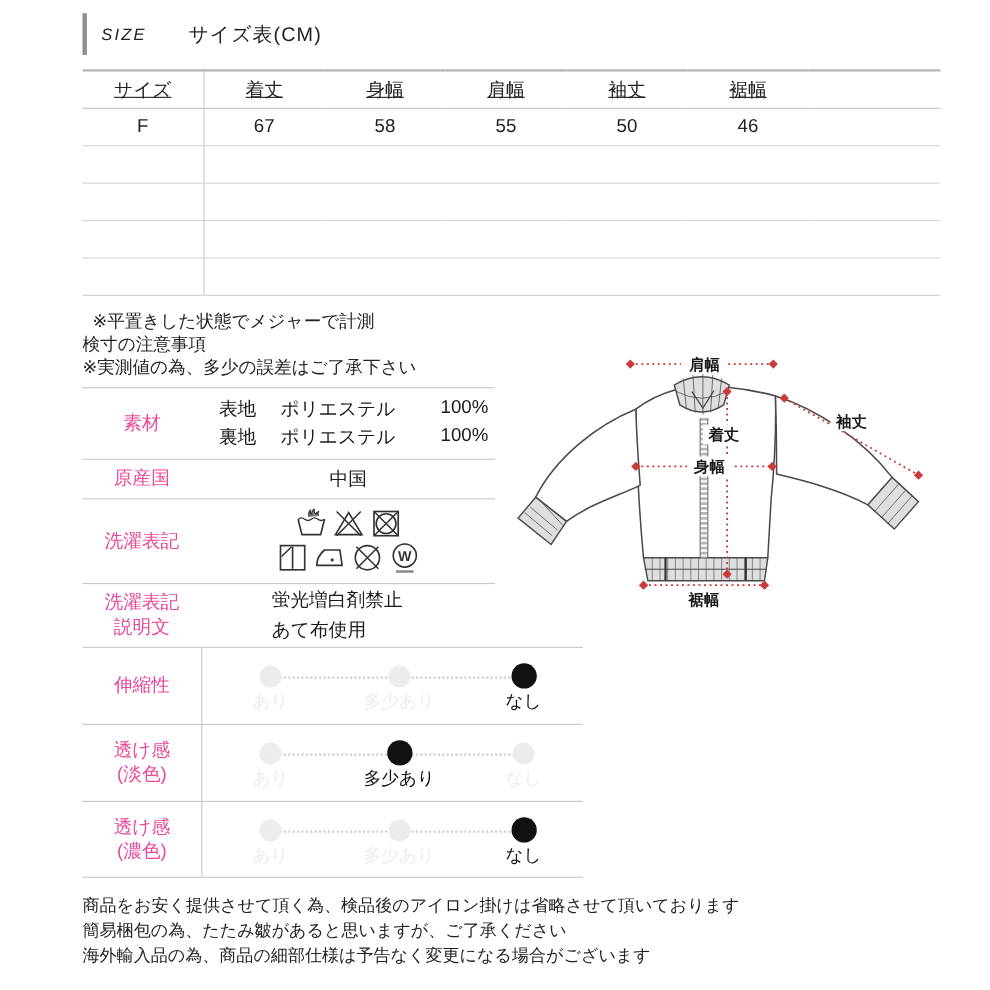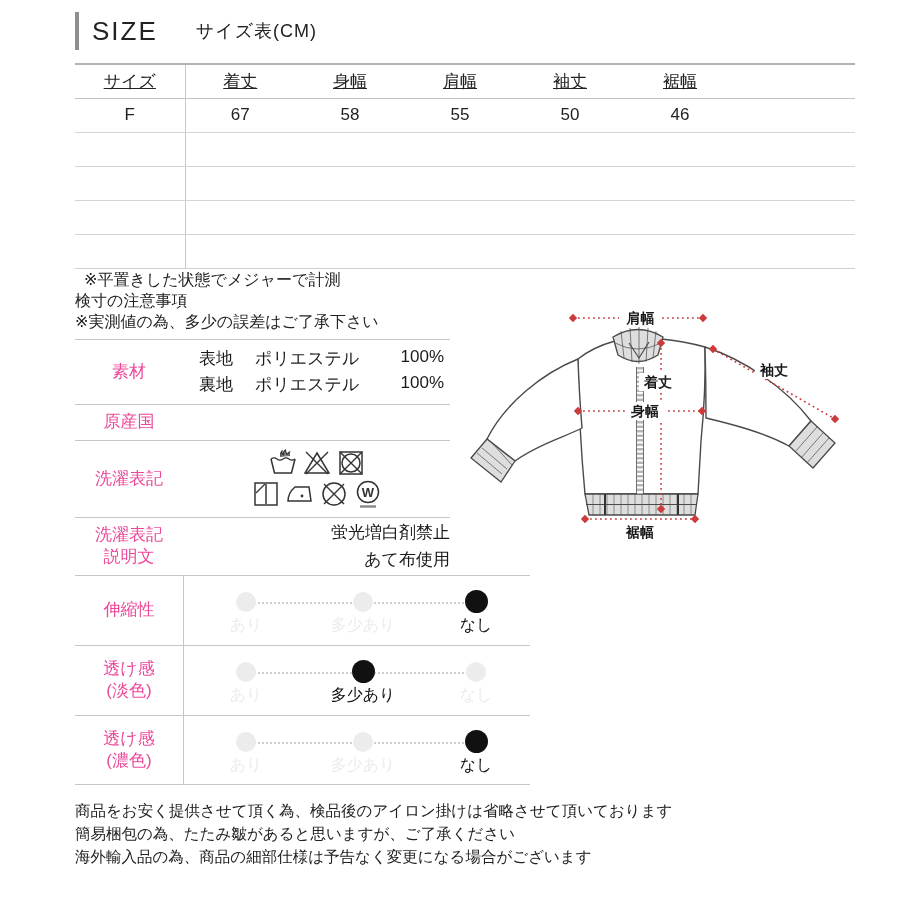--- a/index.html
+++ b/index.html
@@ -9,39 +9,39 @@
     font-family:"Liberation Sans","DejaVu Sans",sans-serif;
     color:#1a1a1a;
     padding:10px 45px 0 75px;
   }
   
   .size-header{
     display:flex; align-items:center; gap:38px;
     border-left:4px solid #8f8f8f;
     height:38px; padding-left:13px; margin-top:2px;
   }
-  .size-header .en{ font-size:26px; letter-spacing:2px; color:#222; }
+  .size-header .en{ font-size:15px; letter-spacing:2px; color:#222;font-style:italic; }
   .size-header .jp{ font-size:18px; letter-spacing:1px; color:#222; }
 
   
   table.size-table{
     width:780px; border-collapse:collapse; table-layout:fixed;
     margin-top:13px; border-top:2px solid #b3b3b3; border-bottom:1px solid #cfcfcf;
     font-size:17px;
   }
   table.size-table td{
     height:34px; text-align:center; vertical-align:middle;
     border-bottom:1px solid #d4d4d4; color:#222;
   }
   table.size-table tr.head td{ border-bottom:1px solid #c3c3c3;text-decoration:underline; }
   table.size-table td.c1{ border-right:1px solid #c9c9c9; }
   table.size-table tr:last-child td{ border-bottom:none; }
 
   
-  .notes{ margin-top:0; font-size:16px; line-height:21px; color:#222; }
+  .notes{ margin-top:13px; font-size:16px; line-height:21px; color:#222; }
   .notes .l1{ padding-left:9px; }
 
   
   .spec-wrap{ position:relative; margin-top:7px; width:780px; }
 
   .spec-a{ width:375px; }
   .spec-b{ width:455px; }
   .spec-row{ display:flex; border-top:1px solid #c6c6c6; }
   .spec-b .spec-row:last-child{ border-bottom:1px solid #c6c6c6; }
   .spec-label{
@@ -60,21 +60,21 @@
 
   .row-origin{ height:36px; }
   .row-origin .spec-content{ display:flex; align-items:center; justify-content:center; font-size:17px; }
 
   .row-laundry{ height:77px; }
   .row-laundry .spec-content{ display:flex; flex-direction:column; align-items:center; justify-content:center; gap:1px; }
   .icon-line{ display:flex; gap:4px; }
   .wicon{ width:30px; height:30px; display:block; }
 
   .row-laundry-note{ height:58px; }
-  .row-laundry-note .spec-content{ display:flex; flex-direction:column; justify-content:center; gap:4px; font-size:17px; padding-left:64px;text-align:right; }
+  .row-laundry-note .spec-content{ display:flex; flex-direction:column; justify-content:center; gap:4px; font-size:17px; padding-left:64px; }
 
   
   .row-select{ height:70px; }
   .row-select .spec-content{ position:relative; border-left:1px solid #c6c6c6; }
   .sel-track{
     position:absolute; left:62px; width:230px; top:26px; height:0;
     border-top:2px dotted #cfcfcf;
   }
   .opt{ position:absolute; top:16px; width:90px; text-align:center; }
   .opt .dot{
@@ -190,20 +190,21 @@
         <div class="mat-line">
           <span class="mat-part">裏地</span>
           <span class="mat-fabric">ポリエステル</span>
           <span class="mat-pct">100%</span>
         </div>
       </div>
     </div>
 
     <div class="spec-row row-origin">
       <div class="spec-label">原産国</div>
+      <div class="spec-content">中国</div>
     </div>
 
     <div class="spec-row row-laundry">
       <div class="spec-label">洗濯表記</div>
       <div class="spec-content">
         <div class="icon-line">
 
           <svg class="wicon" viewBox="0 0 30 30">
             <g fill="none" stroke="#333" stroke-width="1.5">
               <path d="M3,11 L6.5,25 H23.5 L27,11"></path>

